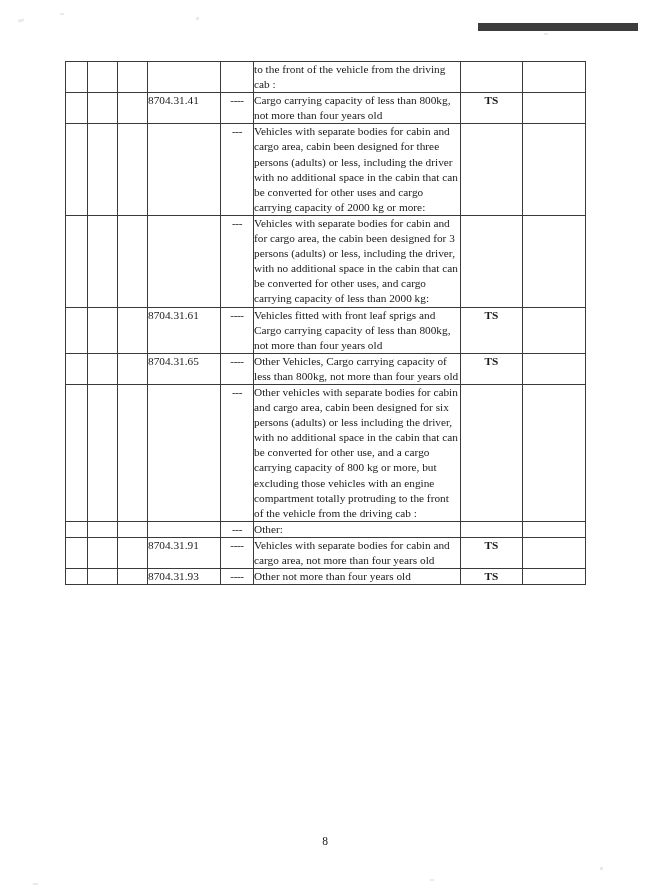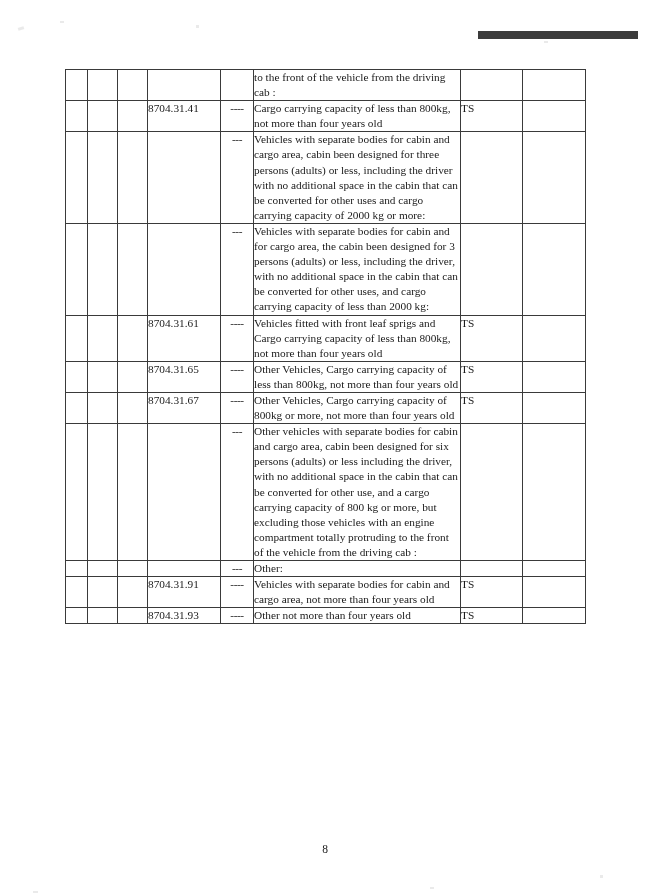--- a/index.html
+++ b/index.html
@@ -34,21 +34,21 @@
     left: 478px;
     top: 16px;
     width: 160px;
     height: 8px;
     background: #2b2b2b;
     opacity: 0.92;
   }
 
   .page {
     position: absolute;
-    left: 0; top: 15px;
+    left: 0; top: 7px;
     width: 650px;
     height: 722px;
   }
 
   .table-wrap {
     position: absolute;
     left: 65px;
     top: 54px;
     width: 520px;
   }
@@ -87,22 +87,22 @@
     text-align: center;
     padding: 2px 1px 3px 1px;
     letter-spacing: -0.4px;
     font-size: 11.4px;
   }
   .desc {
     padding: 2px 5px 3px 5px;
     text-align: left;
   }
   .rate {
-    text-align: left;
-    font-weight: normal;
+    text-align: center;
+    font-weight: bold;
     font-size: 11.6px;
     vertical-align: middle;
     padding: 2px 2px 3px 2px;
   }
   .mid { vertical-align: middle; }
   .blank { }
 
   .page-number {
     position: absolute;
     left: 0;
@@ -197,30 +197,20 @@
             <td class="code mid">8704.31.65</td>
             <td class="dash mid">----</td>
             <td class="desc">Other Vehicles, Cargo carrying capacity of less than 800kg, not more than four years old</td>
             <td class="rate">TS</td>
             <td class="blank"></td>
           </tr>
           <tr>
             <td class="blank"></td>
             <td class="blank"></td>
             <td class="blank"></td>
-            <td class="code mid">8704.31.67</td>
-            <td class="dash mid">----</td>
-            <td class="desc">Other Vehicles, Cargo carrying capacity of 800kg or more, not more than four years old</td>
-            <td class="rate">TS</td>
-            <td class="blank"></td>
-          </tr>
-          <tr>
-            <td class="blank"></td>
-            <td class="blank"></td>
-            <td class="blank"></td>
             <td class="code mid"></td>
             <td class="dash mid">---</td>
             <td class="desc">Other vehicles with separate bodies for cabin and cargo area, cabin been designed for six persons (adults) or less including the driver, with no additional space in the cabin that can be converted for other use, and a cargo carrying capacity of 800 kg or more, but excluding those vehicles with an engine compartment totally protruding to the front of the vehicle from the driving cab :</td>
             <td class="rate"></td>
             <td class="blank"></td>
           </tr>
           <tr>
             <td class="blank"></td>
             <td class="blank"></td>
             <td class="blank"></td>

